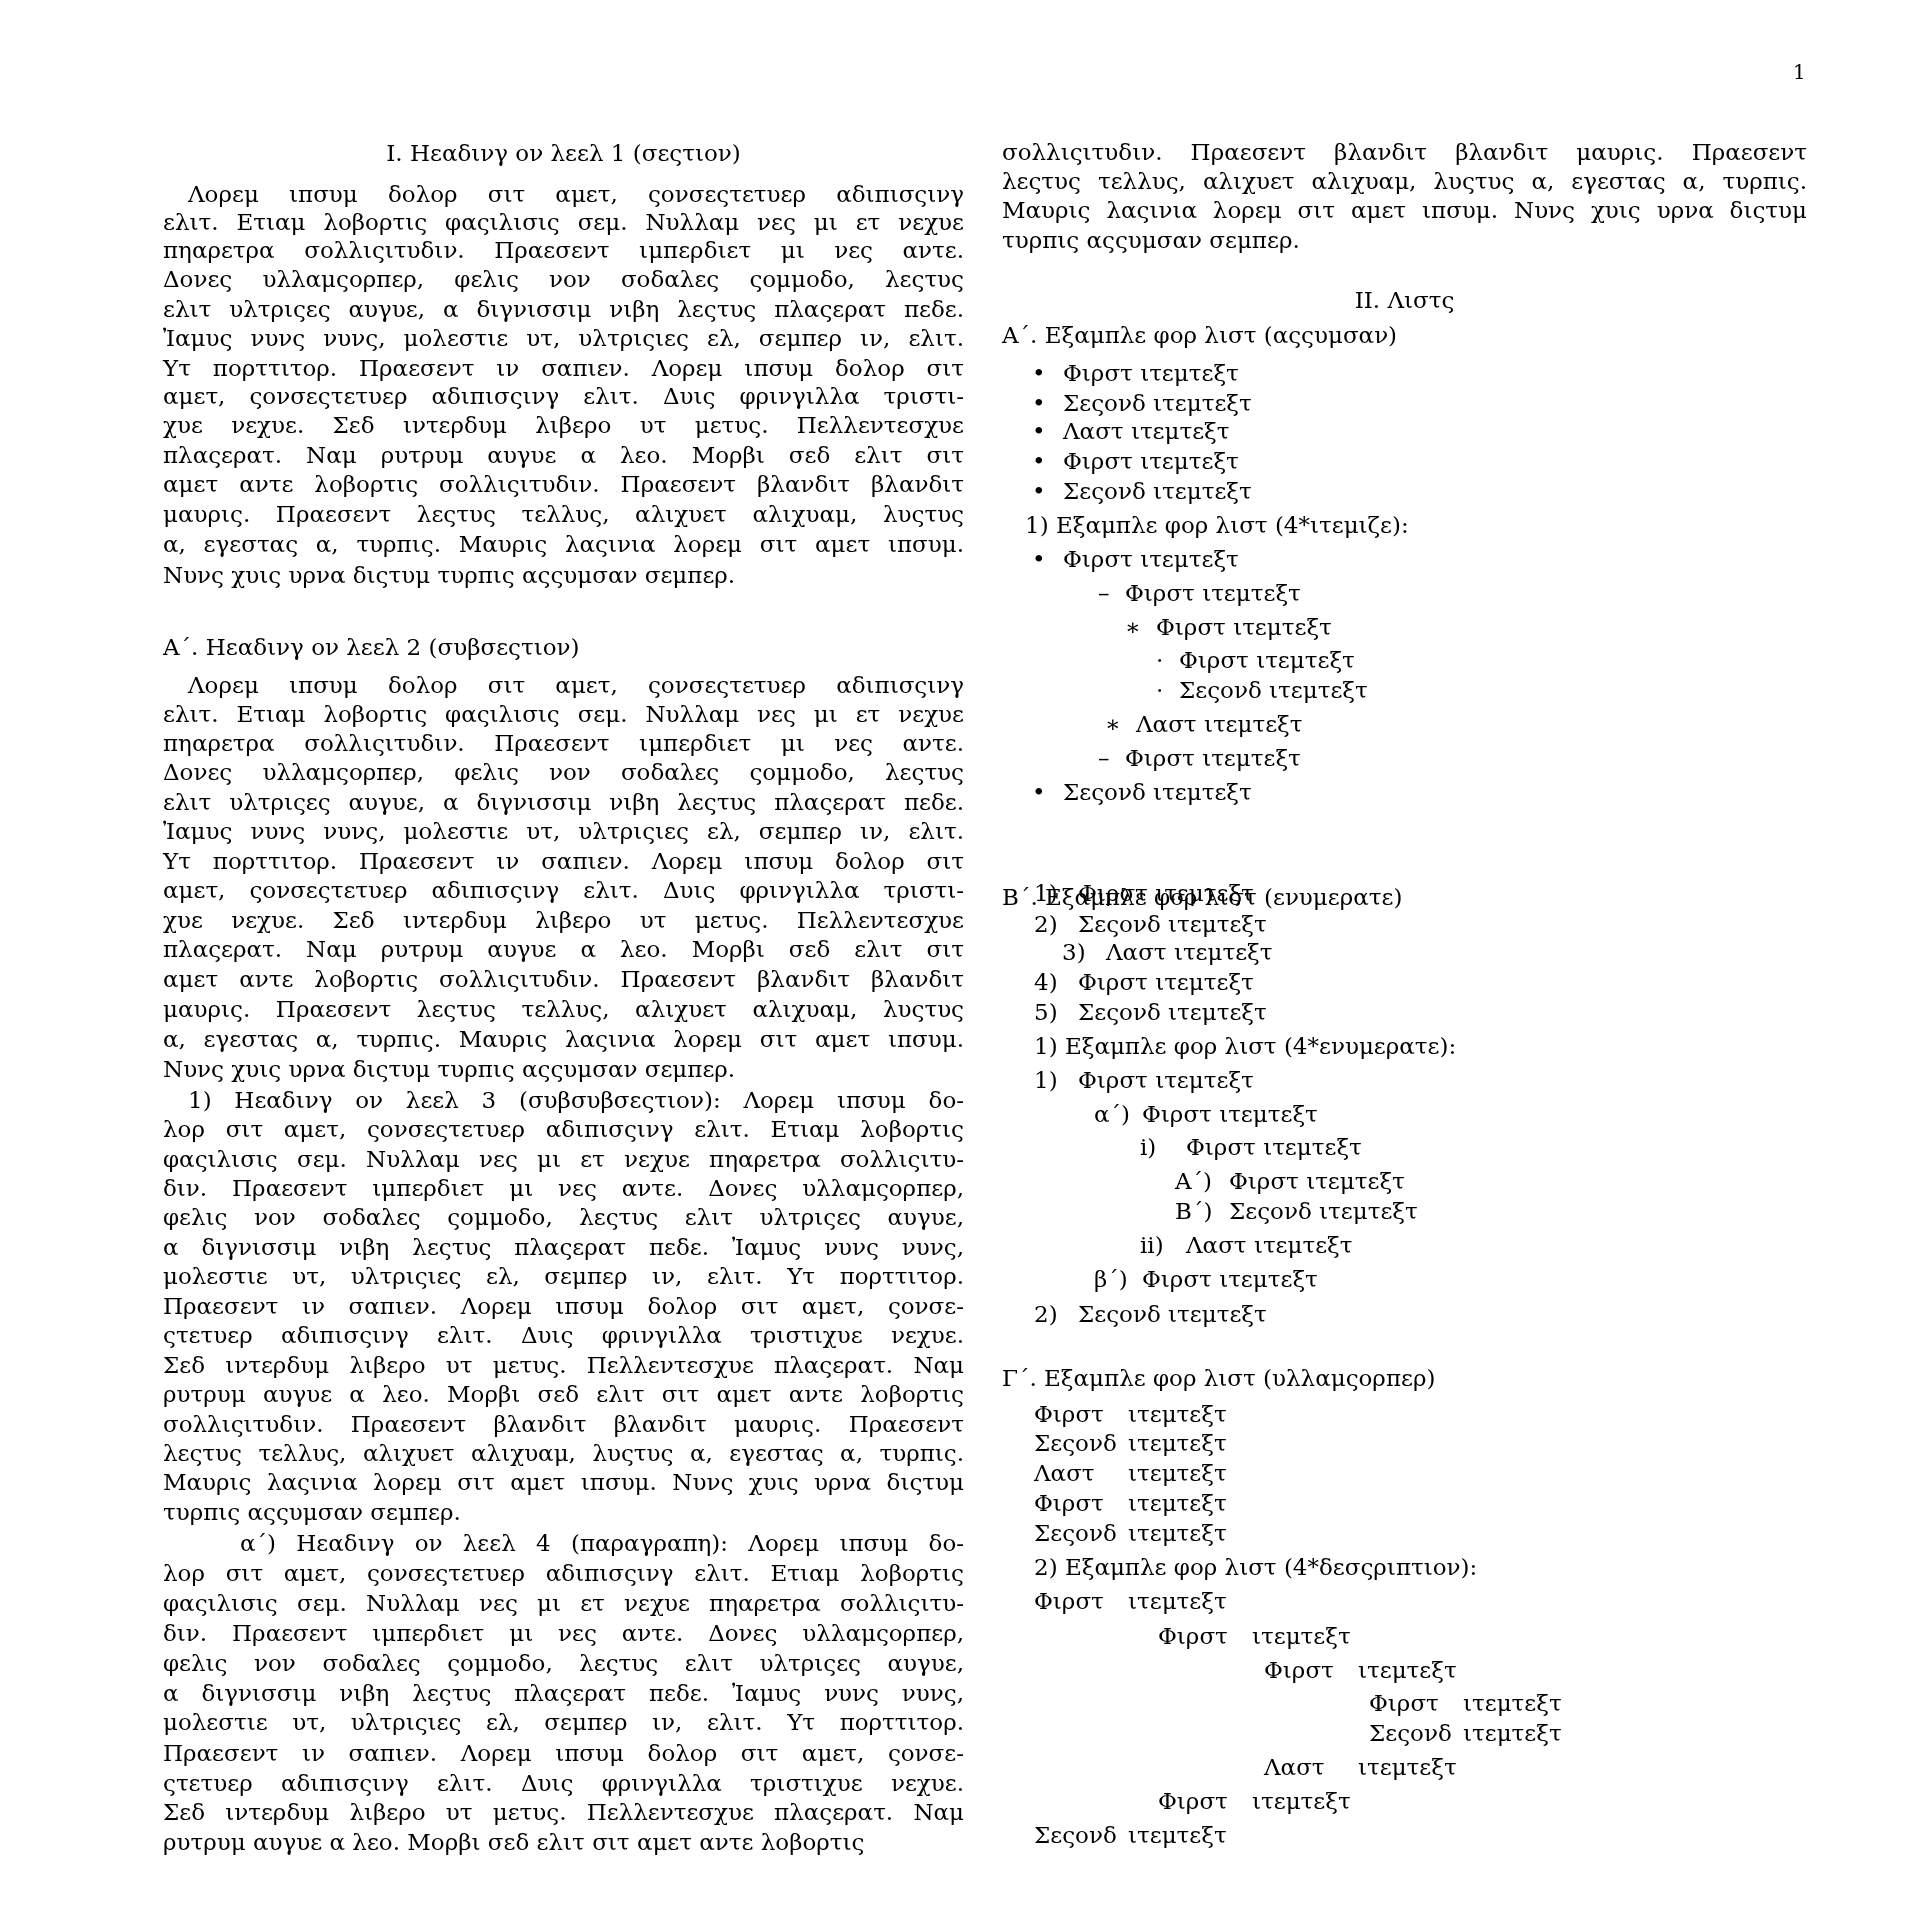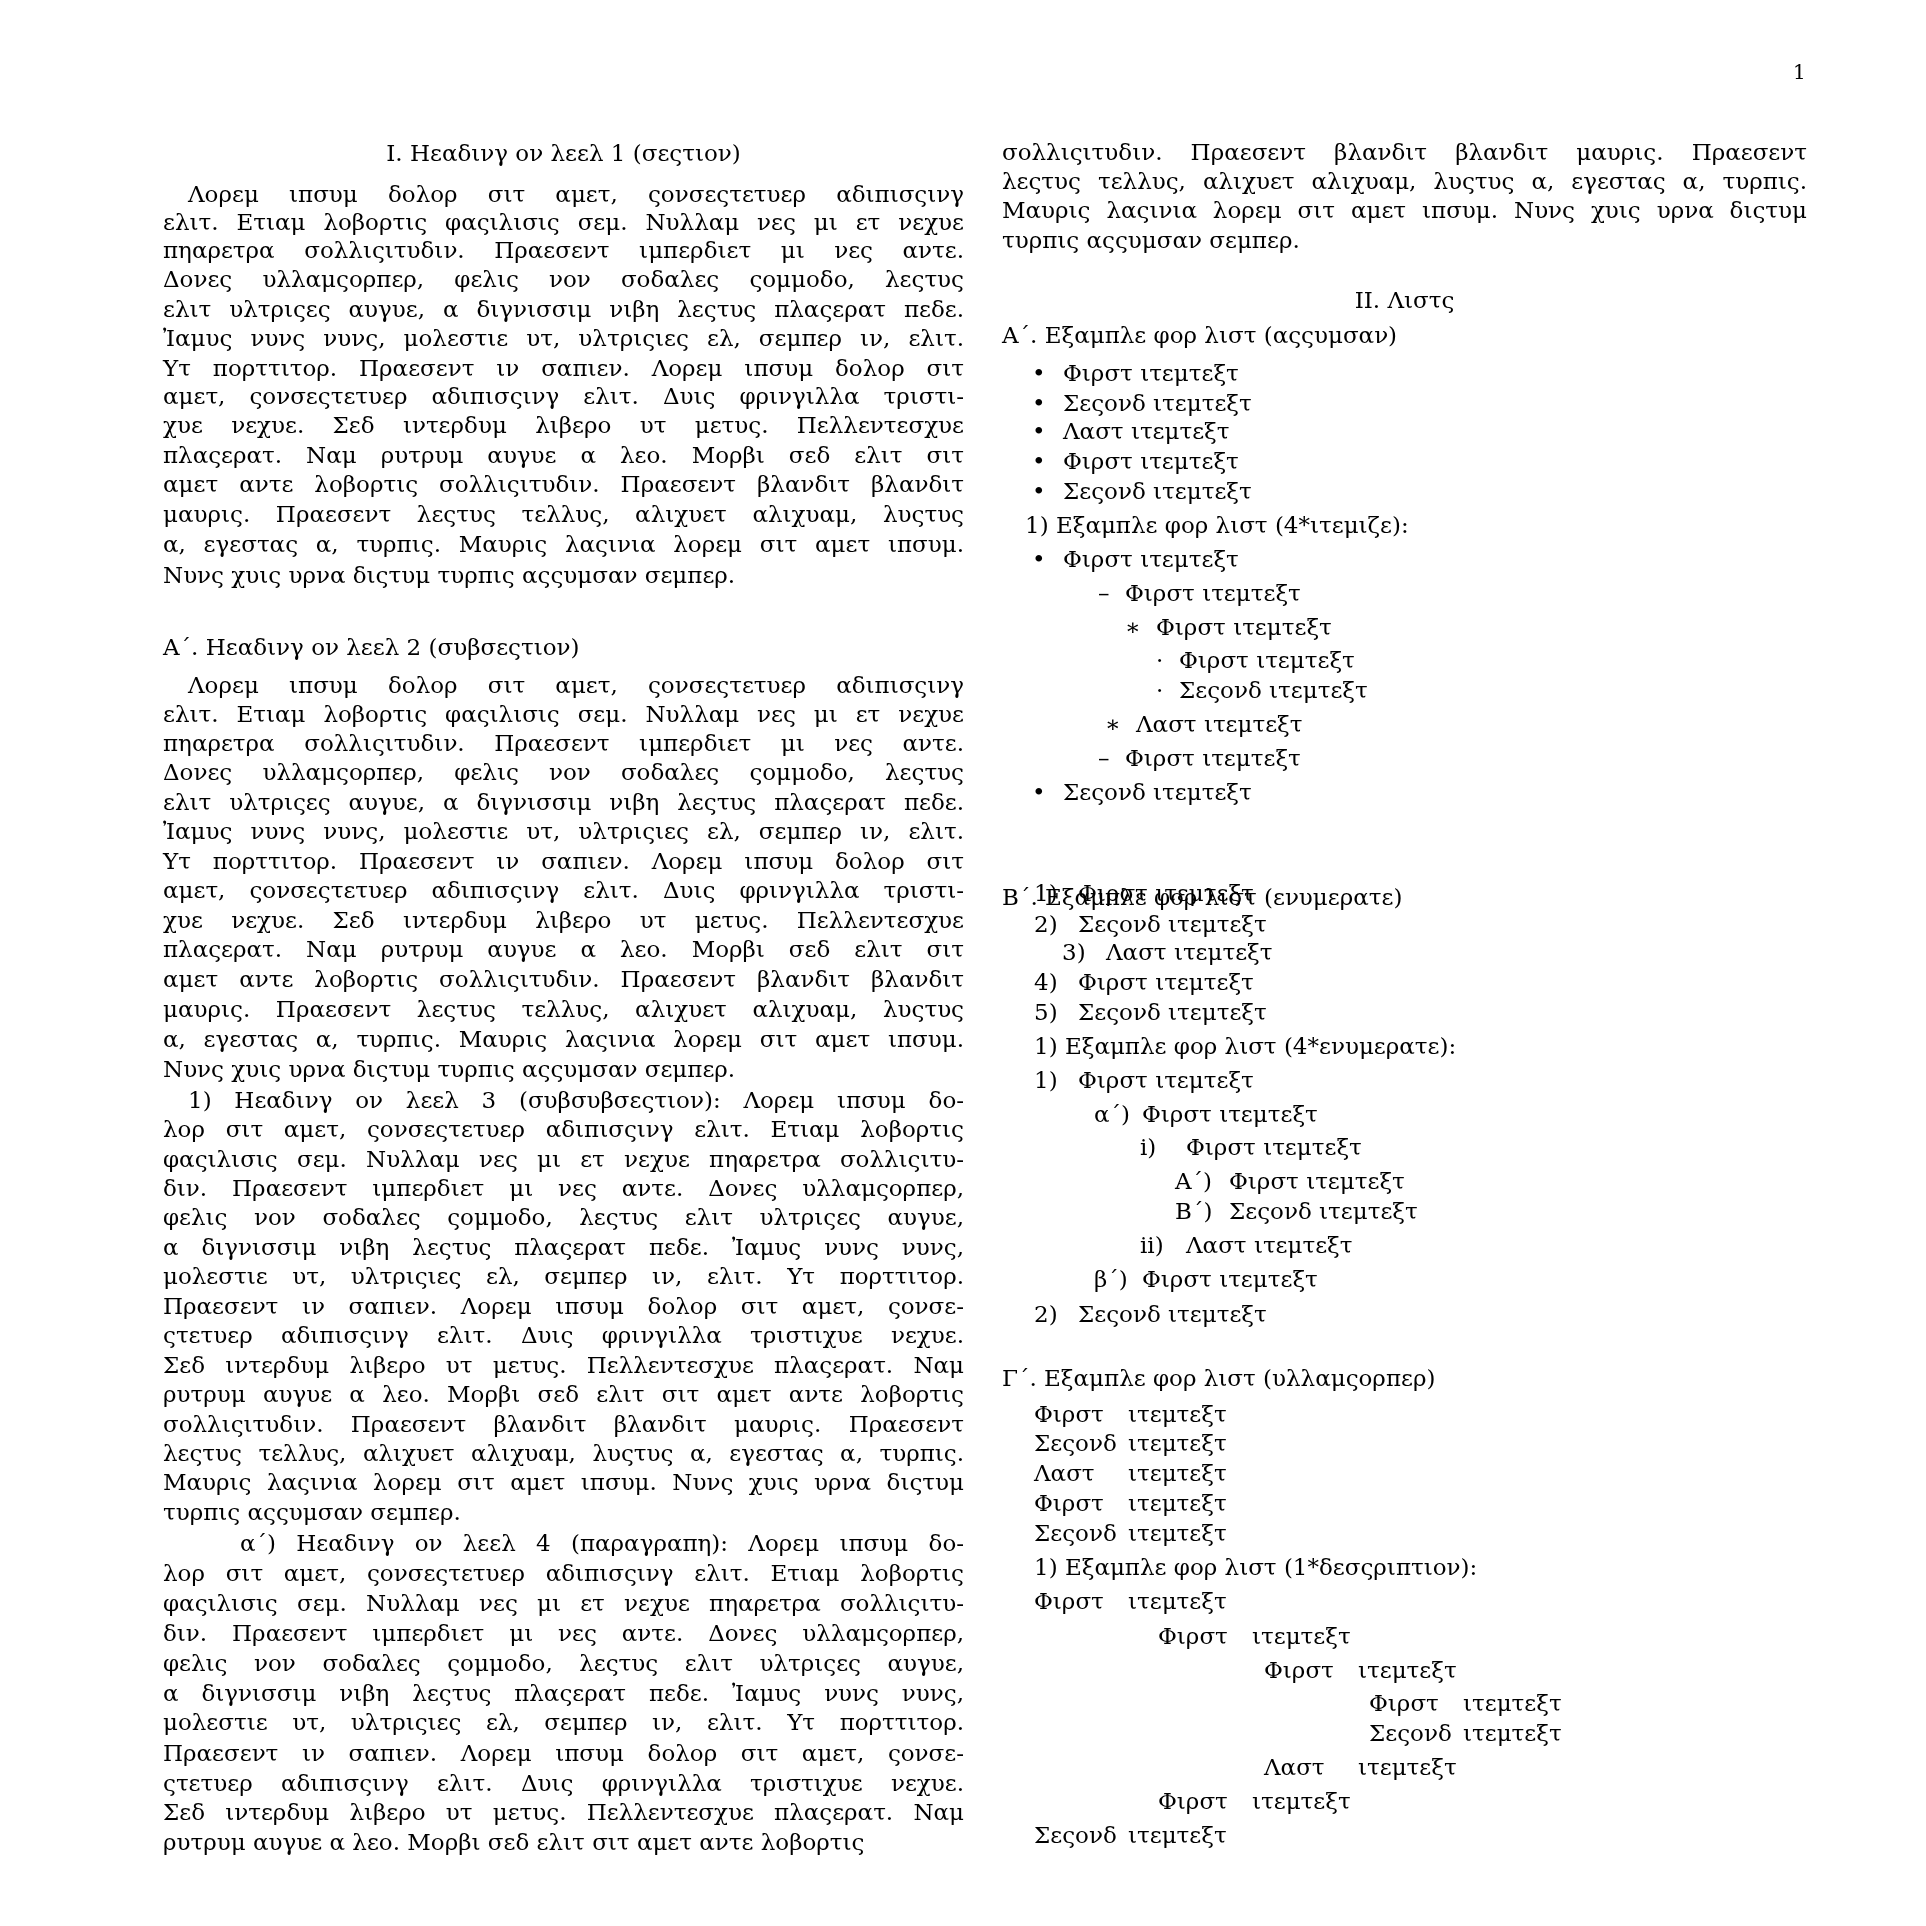--- a/index.html
+++ b/index.html
@@ -111,21 +111,21 @@
       <div class="ln" style="left: 1175px; top: 1197px;"><span class="lbl" style="width: 54px;">Β΄)</span><span>Σεςονδ ιτεμτεξτ</span></div>
       <div class="ln" style="left: 1140px; top: 1231px;"><span class="lbl" style="width: 46px;">ii)</span><span>Λαστ ιτεμτεξτ</span></div>
       <div class="ln" style="left: 1094px; top: 1265px;"><span class="lbl" style="width: 48px;">β΄)</span><span>Φιρστ ιτεμτεξτ</span></div>
       <div class="ln" style="left: 1034px; top: 1300px;"><span class="lbl" style="width: 44px;">2)</span><span>Σεςονδ ιτεμτεξτ</span></div>
       <div class="ln" style="left: 1002px; top: 1364px;">Γ΄. Εξαμπλε φορ λιστ (υλλαμςορπερ)</div>
       <div class="ln" style="left: 1034px; top: 1400px;"><span class="dt" style="width: 94px;">Φιρστ</span><span>ιτεμτεξτ</span></div>
       <div class="ln" style="left: 1034px; top: 1429px;"><span class="dt" style="width: 94px;">Σεςονδ</span><span>ιτεμτεξτ</span></div>
       <div class="ln" style="left: 1034px; top: 1459px;"><span class="dt" style="width: 94px;">Λαστ</span><span>ιτεμτεξτ</span></div>
       <div class="ln" style="left: 1034px; top: 1489px;"><span class="dt" style="width: 94px;">Φιρστ</span><span>ιτεμτεξτ</span></div>
       <div class="ln" style="left: 1034px; top: 1519px;"><span class="dt" style="width: 94px;">Σεςονδ</span><span>ιτεμτεξτ</span></div>
-      <div class="ln" style="left: 1034px; top: 1553px;">1) Εξαμπλε φορ λιστ (1*δεσςριπτιον):</div>
+      <div class="ln" style="left: 1034px; top: 1553px;">2) Εξαμπλε φορ λιστ (4*δεσςριπτιον):</div>
       <div class="ln" style="left: 1034px; top: 1587px;"><span class="dt" style="width: 94px;">Φιρστ</span><span>ιτεμτεξτ</span></div>
       <div class="ln" style="left: 1158px; top: 1622px;"><span class="dt" style="width: 94px;">Φιρστ</span><span>ιτεμτεξτ</span></div>
       <div class="ln" style="left: 1264px; top: 1656px;"><span class="dt" style="width: 94px;">Φιρστ</span><span>ιτεμτεξτ</span></div>
       <div class="ln" style="left: 1369px; top: 1689px;"><span class="dt" style="width: 94px;">Φιρστ</span><span>ιτεμτεξτ</span></div>
       <div class="ln" style="left: 1369px; top: 1719px;"><span class="dt" style="width: 94px;">Σεςονδ</span><span>ιτεμτεξτ</span></div>
       <div class="ln" style="left: 1264px; top: 1753px;"><span class="dt" style="width: 94px;">Λαστ</span><span>ιτεμτεξτ</span></div>
       <div class="ln" style="left: 1158px; top: 1787px;"><span class="dt" style="width: 94px;">Φιρστ</span><span>ιτεμτεξτ</span></div>
       <div class="ln" style="left: 1034px; top: 1821px;"><span class="dt" style="width: 94px;">Σεςονδ</span><span>ιτεμτεξτ</span></div>
     </div>
 </div>

